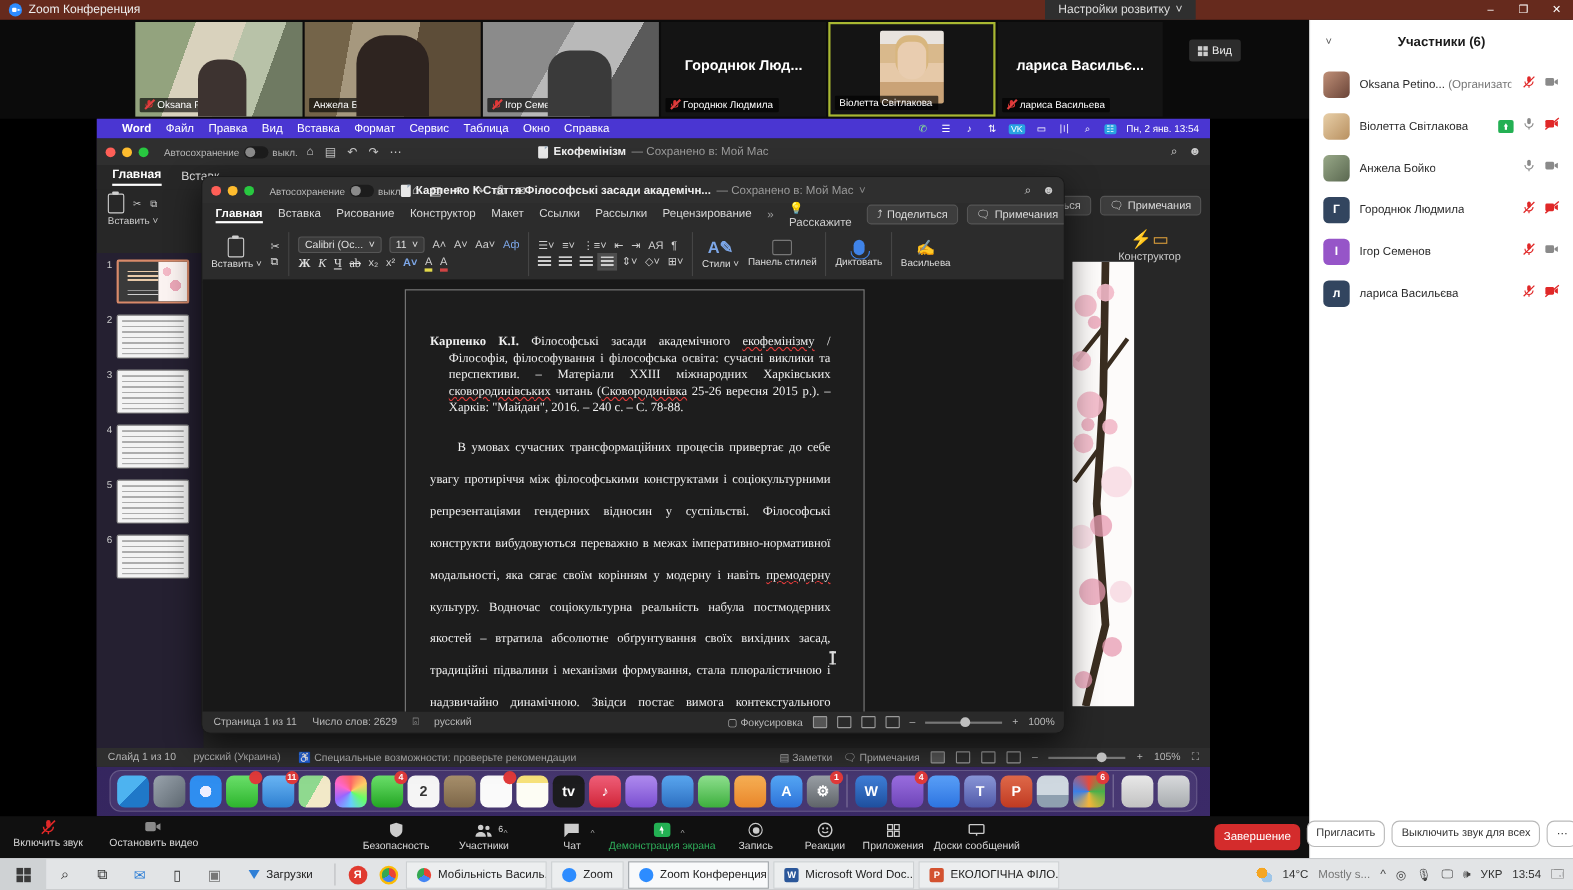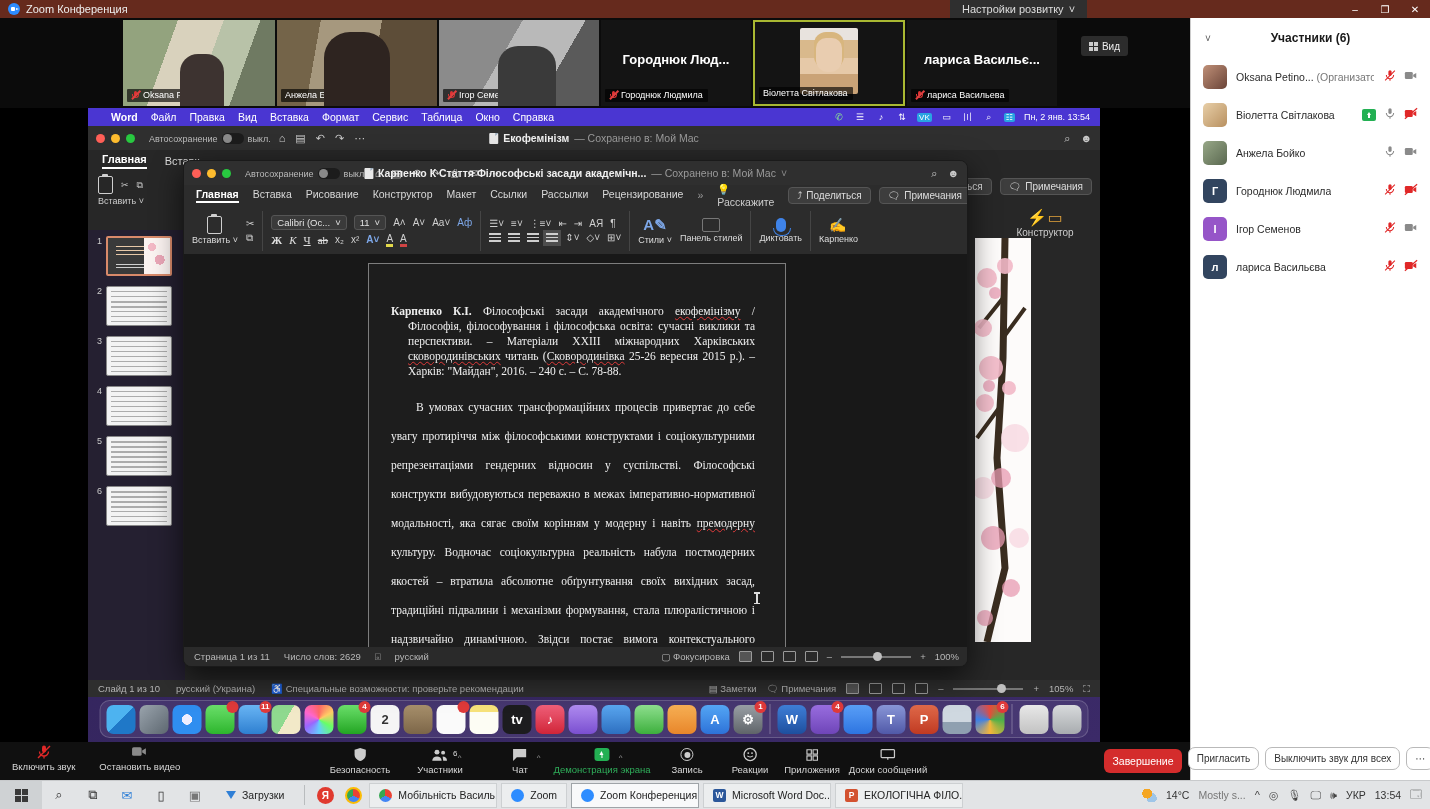--- a/index.html
+++ b/index.html
@@ -543,21 +543,21 @@
             <span>Панель стилей</span>
           </div>
           <span class="vsep"></span>
           <div class="big-btn">
             <span class="mic-blue"></span>
             <span>Диктовать</span>
           </div>
           <span class="vsep"></span>
           <div class="big-btn">
             <span class="color-b" style="font-size:14px">✍</span>
-            <span>Карпенко</span>
+            <span>Васильева</span>
           </div>
         </div>
 
         <div id="word-docarea">
           <div id="word-page">
               <p class="citation"><span class="b0">Карпенко К.І.</span><span class=""> Філософські засади академічного </span><span class=" wavy">екофемінізму</span><span class=""> / Філософія, філософування і філософська освіта: сучасні виклики та перспективи. – Матеріали XXIII міжнародних Харківських </span><span class=" wavy">сковородинівських</span><span class=""> читань (</span><span class=" wavy">Сковородинівка</span><span class=""> 25-26 вересня 2015 р.). – Харків: "Майдан", 2016. – 240 с. – С. 78-88.</span></p>
               <p class="body-par"><span class="">В умовах сучасних трансформаційних процесів привертає до себе увагу протиріччя між філософськими конструктами і соціокультурними репрезентаціями гендерних відносин у суспільстві. Філософські конструкти вибудовуються переважно в межах імперативно-нормативної модальності, яка сягає своїм корінням у модерну і навіть </span><span class=" wavy">премодерну</span><span class=""> культуру. Водночас соціокультурна реальність набула постмодерних якостей – втратила абсолютне обґрунтування своїх вихідних засад, традиційні підвалини і механізми формування, стала плюралістичною і надзвичайно динамічною. Звідси постає вимога контекстуального дослідження нових механізмів формування, функціонування і розвитку гендерних </span></p>
             </div>
           <div id="ibeam"></div>
         </div>

